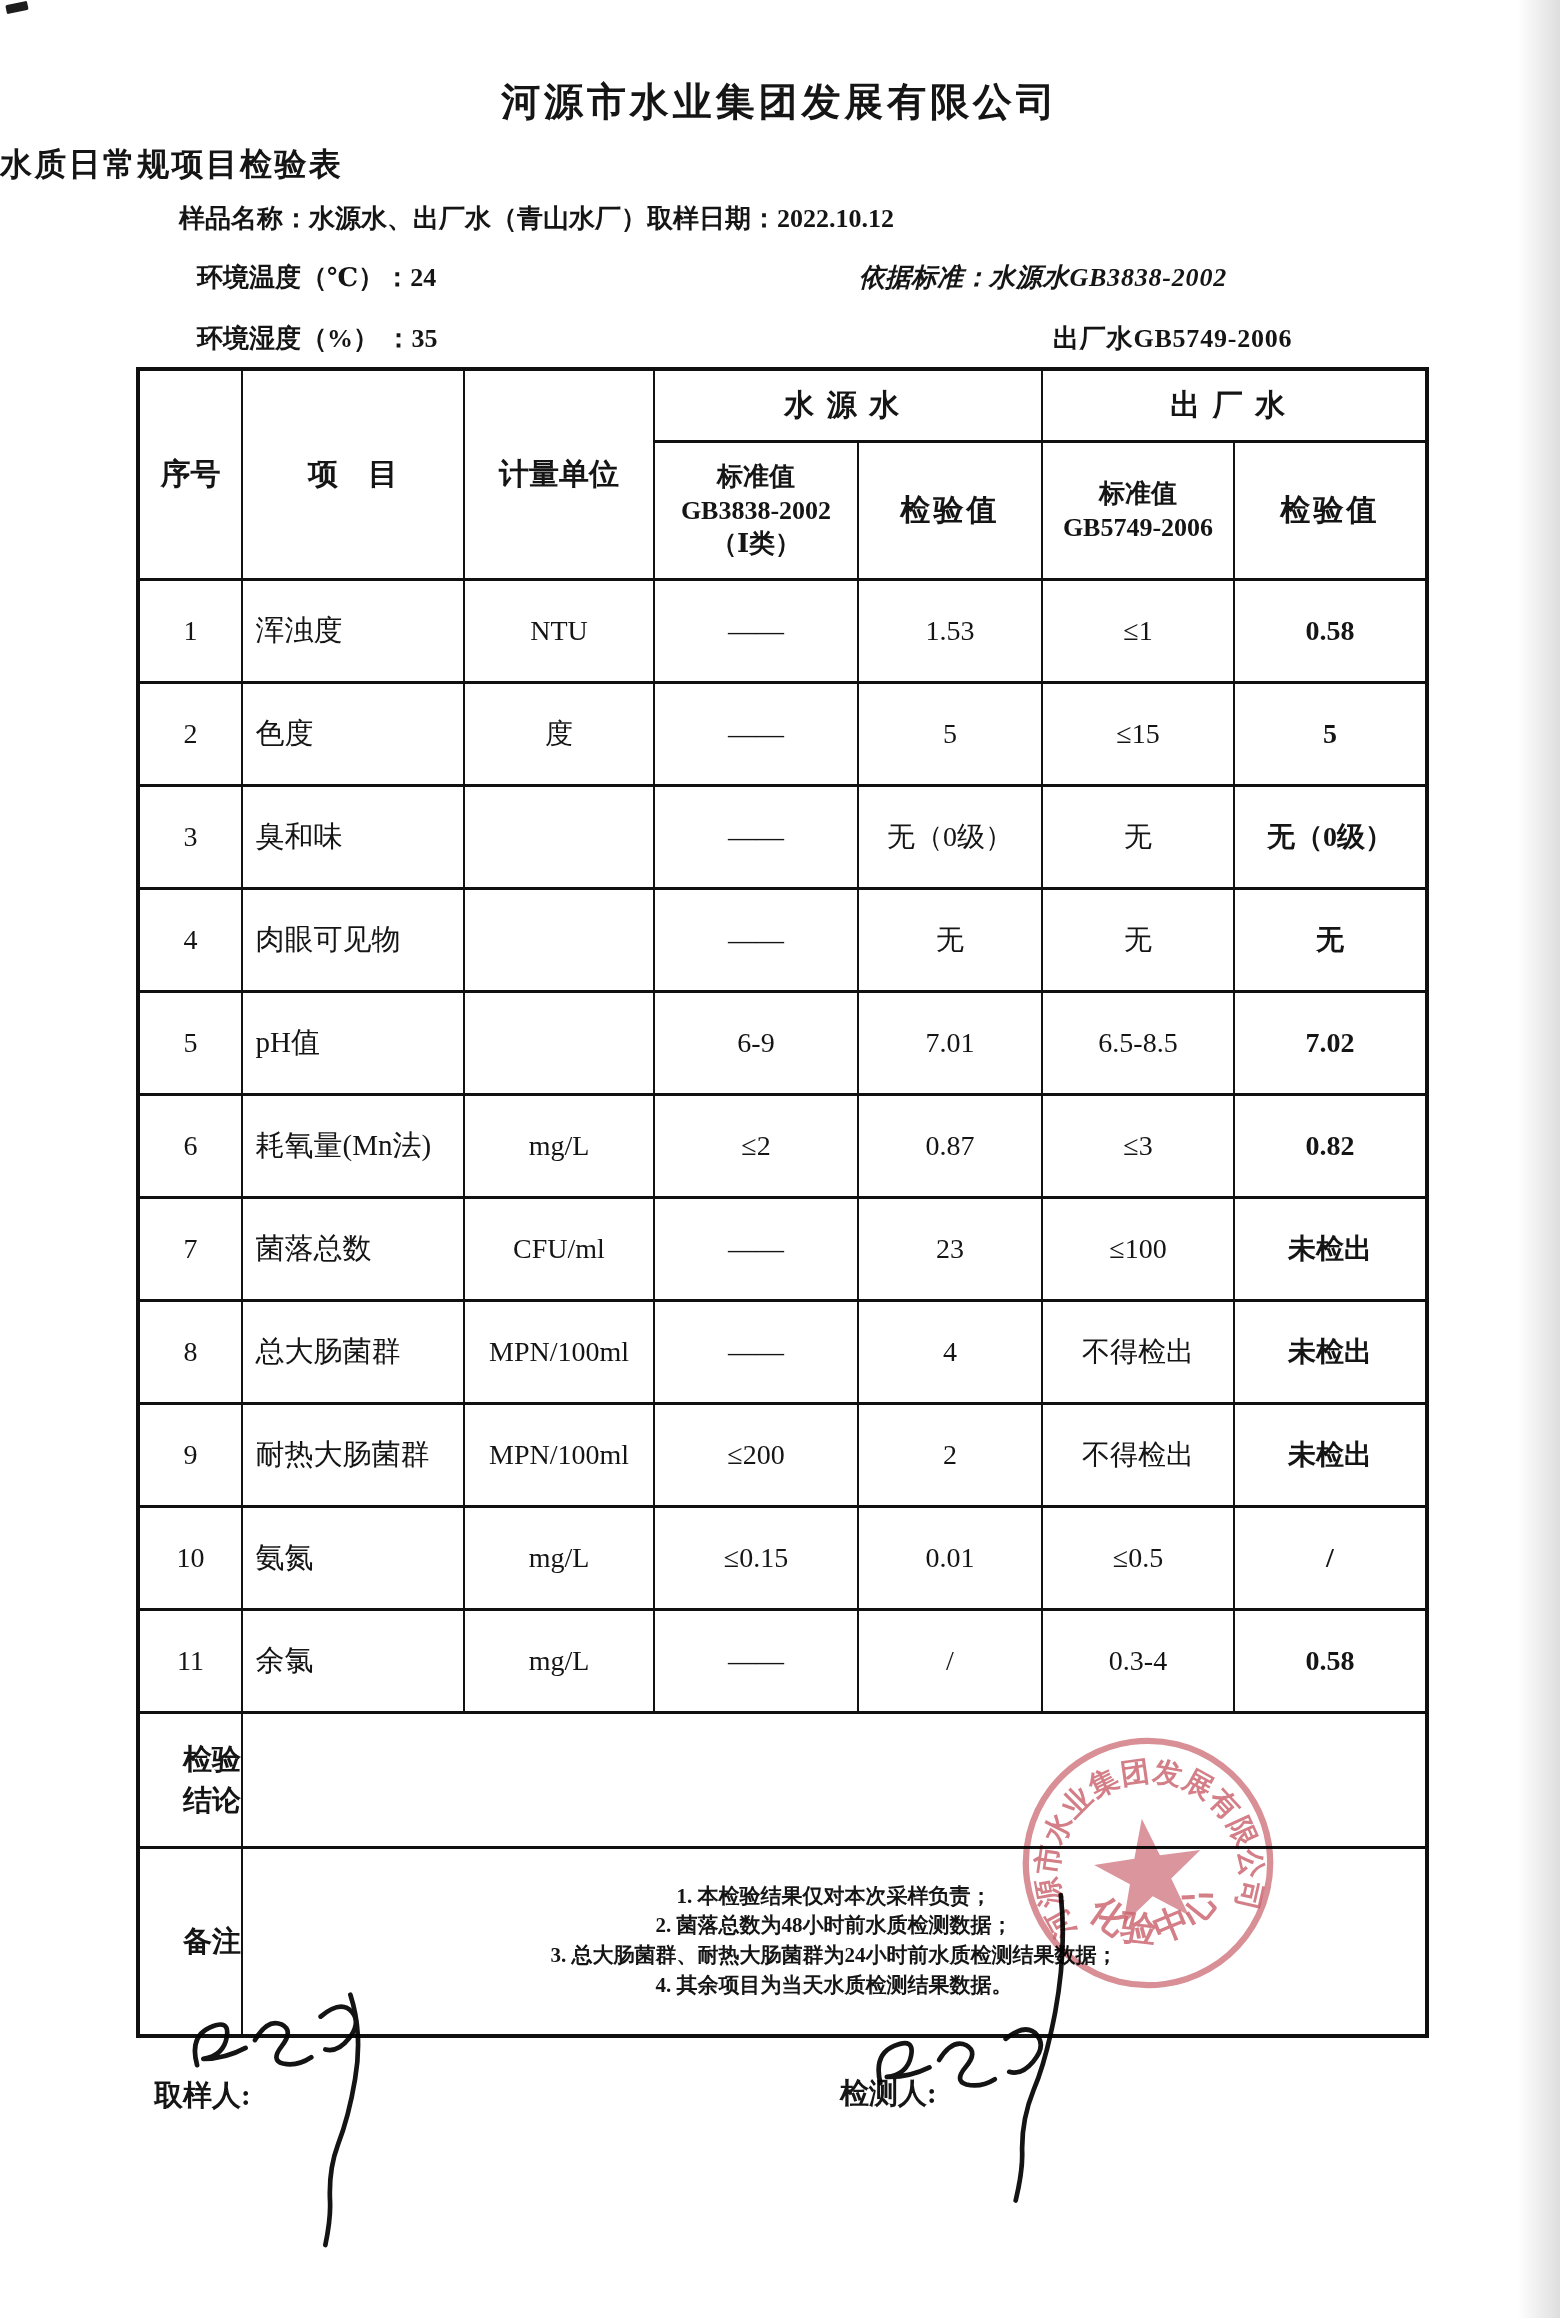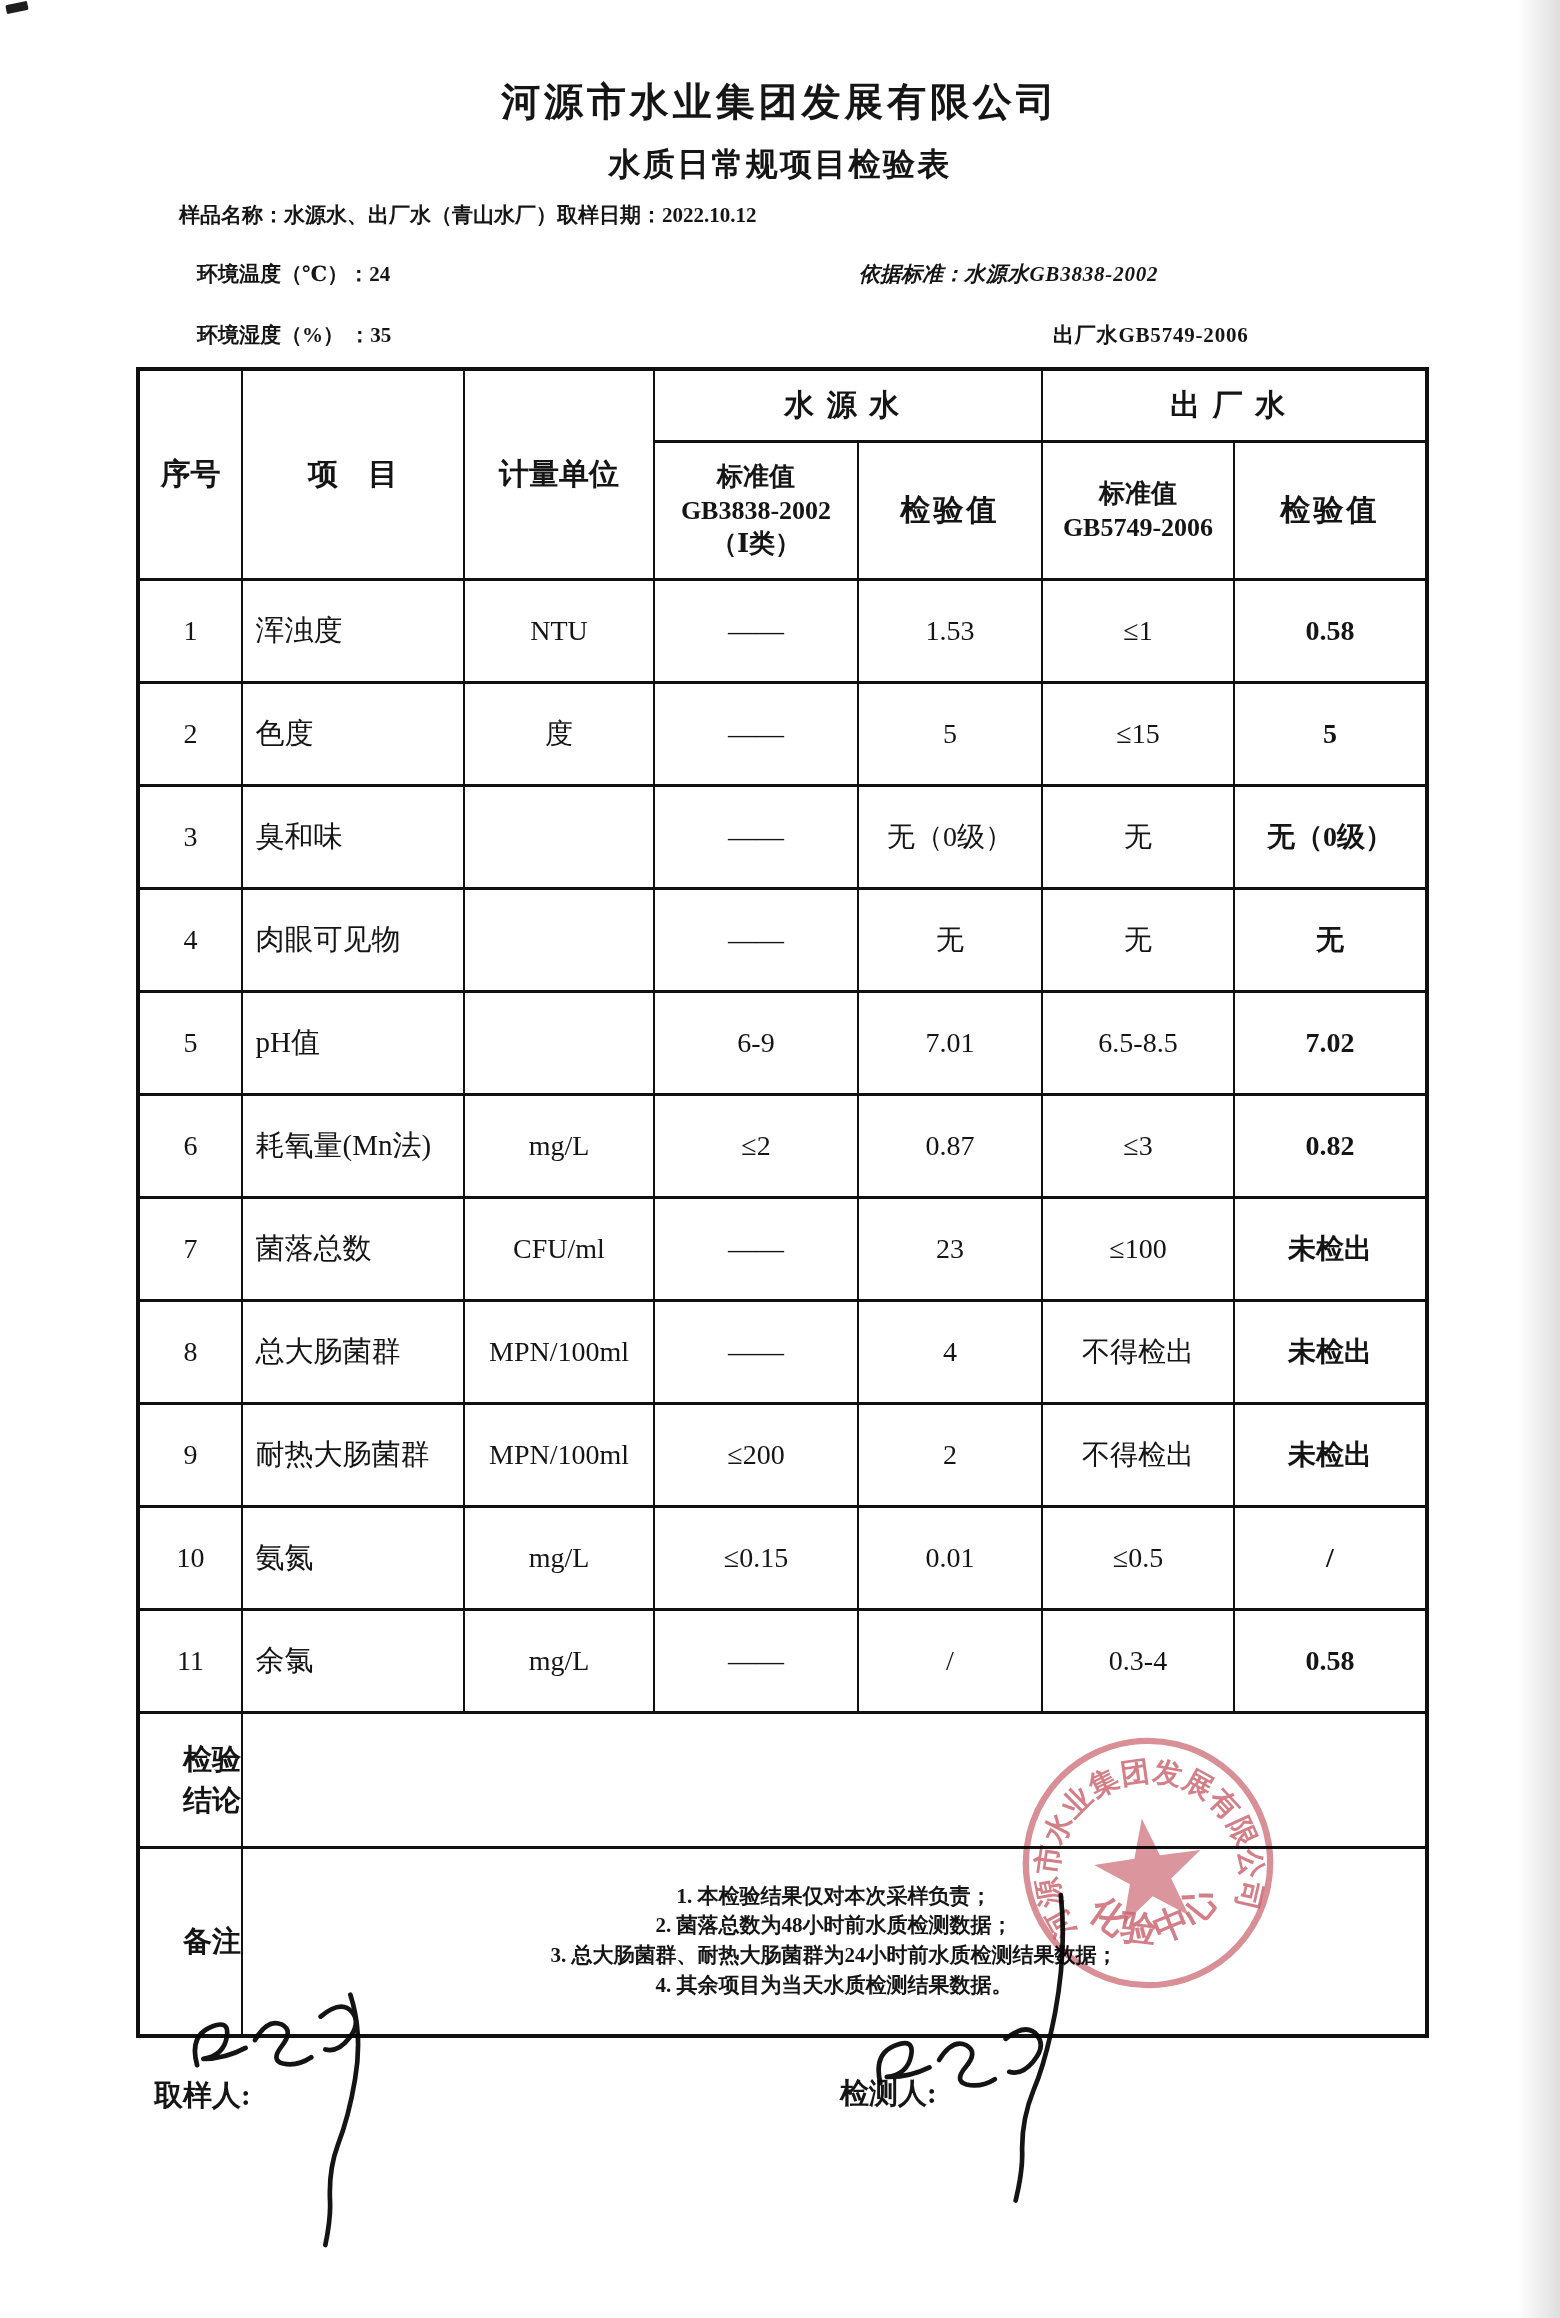--- a/index.html
+++ b/index.html
@@ -5,23 +5,23 @@
   html,body{margin:0;padding:0;}
   body{
     width:1560px;height:2319px;position:relative;overflow:hidden;
     background:#ffffff;color:#151515;
     font-family:"Liberation Serif","DejaVu Serif",serif;
   }
   .abs{position:absolute;}
   
   .company-title{top:75px;left:0;width:100%;text-align:center;
     font-size:39px;font-weight:700;letter-spacing:3.9px;}
-  .doc-title{top:143px;left:0;width:100%;text-align:center;
+  .doc-title{top:143px;left:0;width:100%;
     font-size:32px;font-weight:700;letter-spacing:2.3px;}
-  .info-line{font-size:21px;font-weight:600;white-space:nowrap;}
+  .info-line{font-size:26px;font-weight:600;white-space:nowrap;}
   .info1{top:201px;left:179px;}
   .info2l{top:260px;left:197px;}
   .info2r{top:260px;left:859px;font-style:italic;}
   .info3l{top:321px;left:197px;}
   .info3r{top:321px;left:1053px;}
   .std-bold{font-weight:700;letter-spacing:0.8px;}
   
   table.report{
     position:absolute;left:136px;top:367px;width:1289px;
     border-collapse:collapse;table-layout:fixed;

